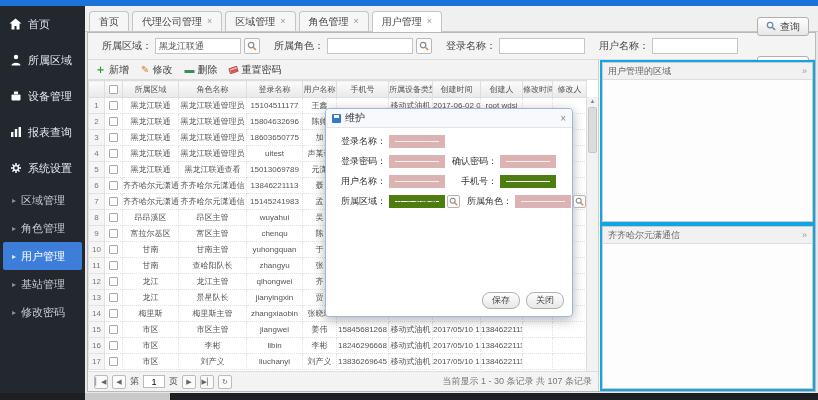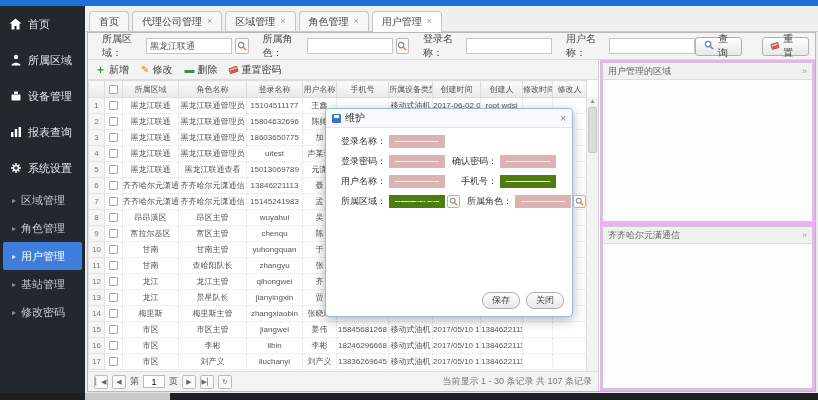--- a/index.html
+++ b/index.html
@@ -42,21 +42,21 @@
                border-bottom:1px solid #dcdcdc; display:flex; align-items:center;
                font-size:10px; color:#444; padding:0 6px; }
   .sfield { display:flex; align-items:center; gap:3px; margin-left:14px; }
   .sfield:first-child { margin-left:8px; }
   .sfield input { width:86px; height:16px; border:1px solid #c6c6c6; font-size:9px; color:#555; padding:0 3px; }
   .lookup-btn { width:16px; height:16px; border:1px solid #b9b9b9; background:#fbfbfb; border-radius:2px;
                 display:flex; align-items:center; justify-content:center; cursor:pointer; }
   .btn { height:19px; border:1px solid #b0b0b0; border-radius:3px; font-size:10px; color:#444;
          background:linear-gradient(#fefefe,#e7e7e7); display:flex; align-items:center; gap:4px;
          padding:0 8px; cursor:pointer; }
-  .search-btns { margin-left:auto; display:flex; gap:20px; }
+  .search-btns { margin-left:auto; display:flex; gap:20px;flex-direction:column; }
 
   
   .left-col { position:absolute; left:0; top:27px; width:511px; bottom:0;
               border-right:1px solid #cfcfcf; display:flex; flex-direction:column; background:#fff; }
   .toolbar { height:20px; background:#f3f3f3; border-bottom:1px solid #ddd; display:flex;
              align-items:center; gap:12px; padding:0 7px; font-size:10px; color:#454545; }
   .tbtn { display:flex; align-items:center; gap:3px; cursor:pointer; }
 
   .gridwrap { flex:1; position:relative; overflow:hidden; }
   table.grid { border-collapse:collapse; table-layout:fixed; width:499px; font-size:8px; color:#555; }
@@ -72,21 +72,21 @@
   .vscroll .thumb { margin:2px 1px; height:46px; background:#dcdcdc; border:1px solid #c6c6c6; border-radius:2px; }
 
   .pagination { height:20px; background:#f3f3f3; border-top:1px solid #ddd; display:flex;
                 align-items:center; gap:4px; padding:0 6px; font-size:9px; color:#555; }
   .pg-btn { min-width:14px; height:14px; border:1px solid #bbb; background:#fafafa; border-radius:2px;
             display:flex; align-items:center; justify-content:center; font-size:7px; color:#666; cursor:pointer; }
   .pg-input { width:22px; height:13px; border:1px solid #bbb; font-size:9px; text-align:center; }
   .pg-info { margin-left:auto; color:#777; }
 
   
-  .right-col { position:absolute; left:512px; right:0; top:27px; bottom:0; background:#f0abfc; }
+  .right-col { position:absolute; left:512px; right:0; top:27px; bottom:0; background:#0ea5e9; }
   .panel { position:absolute; left:2px; right:2px; border:1px solid #ccc; background:#fdfdfd; }
   .panel-h { height:17px; background:#f1f1f1; border-bottom:1px solid #ddd; display:flex;
              align-items:center; padding:0 5px; font-size:9px; color:#666; }
   .panel-h .collapse { margin-left:auto; color:#999; font-size:9px; cursor:pointer; }
   .panel-1 { top:2px; height:160px; }
   .panel-2 { top:166px; bottom:2px; }
 
   
   .dialog { position:absolute; left:325px; top:108px; width:248px; height:209px; background:#fff;
             border:1px solid #9cb9dd; border-radius:4px; box-shadow:0 3px 12px rgba(0,0,0,.3); z-index:50; }

